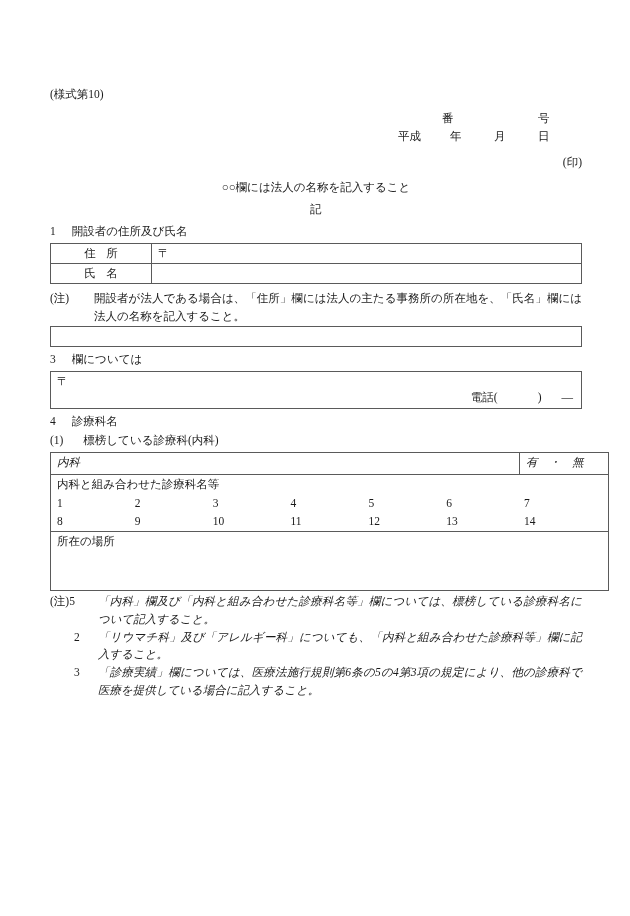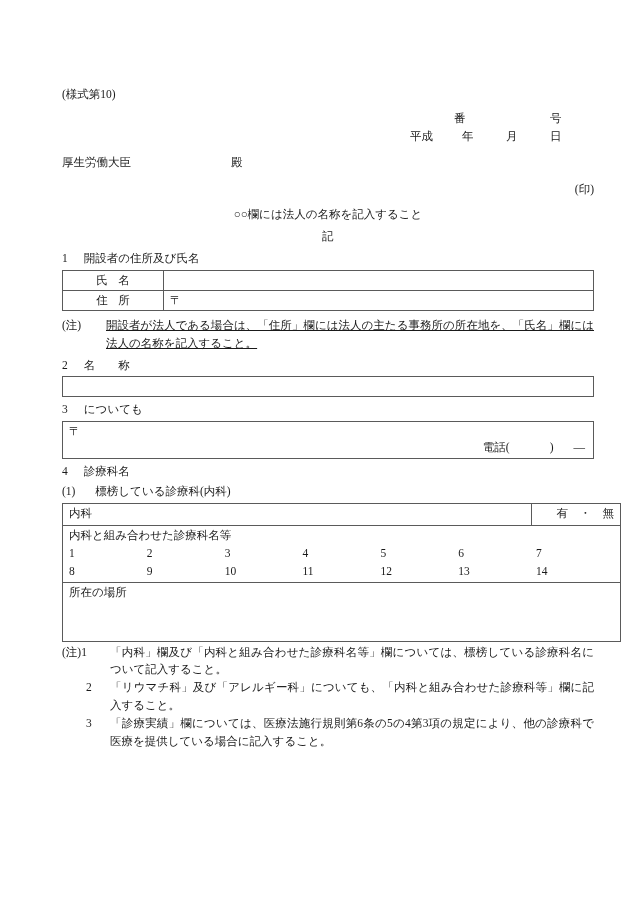--- a/index.html
+++ b/index.html
@@ -12,21 +12,21 @@
     height: 916px;
     position: relative;
     font-family: "Liberation Serif", "DejaVu Serif", serif;
     color: #1a1a1a;
     font-size: 11.5px;
     line-height: 1.55;
     -webkit-font-smoothing: antialiased;
   }
   .page {
     position: absolute;
-    left: 62px;
+    left: 50px;
     top: 86px;
     width: 532px;
   }
 
   
   .form-no { font-size: 11.5px; }
 
   .header-block {
     margin-top: 6px;
   }
@@ -133,22 +133,22 @@
   .loc-tel {
     position: absolute;
     right: 8px;
     bottom: 1px;
     white-space: pre;
   }
   .loc-tel .paren-gap { display: inline-block; width: 40px; }
   .loc-tel .dash-gap  { display: inline-block; width: 20px; }
 
   
-  .dept-main   { width: 456px; height: 19px; }
-  .dept-yesno  { width: 76px; text-align: right; white-space: pre; }
+  .dept-main   { width: 456px; height: 19px; font-style: italic; }
+  .dept-yesno  { width: 76px; text-align: left; white-space: pre; font-style: italic; }
   .dept-combo  { padding-bottom: 2px; }
   .num-grid {
     display: flex;
     margin-top: 1px;
   }
   .num-grid .cell {
     width: 14.2857%;
     box-sizing: border-box;
   }
   .dept-record { height: 56px; }
@@ -159,93 +159,88 @@
     display: flex;
     align-items: flex-start;
     text-align: justify;
   }
   .note .marker {
     flex: 0 0 auto;
     white-space: pre;
   }
   .note .marker.lead  { width: 48px; }
   .note .marker.sub   { width: 48px; padding-left: 24px; box-sizing: border-box; }
-  .note .body { flex: 1 1 auto; }
+  .note .body { flex: 1 1 auto; font-style: italic; }
 
   .note-1 { margin-bottom: 0; }
   .note-2, .note-3 { margin-top: 0; }
 
   .note-single {
     margin-top: 6px;
     display: flex;
     align-items: flex-start;
     text-align: justify;
   }
   .note-single .marker { flex: 0 0 auto; width: 44px; white-space: pre; }
-  .note-single .body { flex: 1 1 auto; text-decoration: underline; }
+  .note-single .body { flex: 1 1 auto; }
 </style>
 </head>
 <body>
 
 <div class="page">
 
   <div class="form-no">(様式第10)</div>
 
   <div class="header-block">
     <div class="hdr-line">
       <span class="slot w-ban">番</span>
       <span class="slot w-gou">号</span>
     </div>
     <div class="hdr-line">
       <span class="slot w-hei">平成</span>
       <span class="slot w-nen">年</span>
       <span class="slot w-tsuki">月</span>
       <span class="slot w-hi">日</span>
     </div>
 
-    <div class="minister-line">
-      <span class="minister">厚生労働大臣</span>
-      <span>殿</span>
-    </div>
 
     <div class="founder-line">
       <span class="seal">(印)</span>
     </div>
   </div>
 
   <div class="doc-title">○○欄には法人の名称を記入すること</div>
 
 
   <div class="ki">記</div>
 
   <div class="sec-head"><span class="num">1</span><span>開設者の住所及び氏名</span></div>
 
   <table class="tbl">
     <tbody>
         <tr>
+      <td class="addr-label">住所</td>
+      <td class="addr-val">〒</td>
+    </tr>
+    <tr>
       <td class="addr-label">氏名</td>
       <td class="addr-val"></td>
-    </tr>
-    <tr>
-      <td class="addr-label">住所</td>
-      <td class="addr-val">〒</td>
     </tr>
   </tbody>
     </table>
 
   <div class="note-single">
     <span class="marker">(注)</span>
     <span class="body">開設者が法人である場合は、「住所」欄には法人の主たる事務所の所在地を、「氏名」欄には法人の名称を記入すること。</span>
   </div>
 
-  <div class="sec-head"><span class="num">2</span><span>名　　称</span></div>
 
   <div class="box name-box"></div>
 
-  <div class="sec-head"><span class="num">3</span><span>についても</span></div>
+  <div class="sec-head"><span class="num">3</span><span>欄については</span></div>
 
   <div class="box loc-box">
     <span class="loc-postal">〒</span>
     <span class="loc-tel"><span>電話(</span><span class="paren-gap"></span><span>)</span><span class="dash-gap"></span><span>—</span></span>
   </div>
 
   <div class="sec-head"><span class="num">4</span><span>診療科名</span></div>
   <div class="subsec-head"><span class="num">(1)</span><span>標榜している診療科(内科)</span></div>
 
   <table class="tbl">
@@ -280,21 +275,21 @@
     <tr>
       <td class="dept-record" colspan="2">
         <div>所在の場所</div>
       </td>
     </tr>
   </tbody>
     </table>
 
   <div class="note-block">
     <div class="note note-1">
-      <span class="marker lead">(注)1</span>
+      <span class="marker lead">(注)5</span>
       <span class="body">「内科」欄及び「内科と組み合わせた診療科名等」欄については、標榜している診療科名について記入すること。</span>
     </div>
     <div class="note note-2">
       <span class="marker sub">2</span>
       <span class="body">「リウマチ科」及び「アレルギー科」についても、「内科と組み合わせた診療科等」欄に記入すること。</span>
     </div>
     <div class="note note-3">
       <span class="marker sub">3</span>
       <span class="body">「診療実績」欄については、医療法施行規則第6条の5の4第3項の規定により、他の診療科で医療を提供している場合に記入すること。</span>
     </div>

